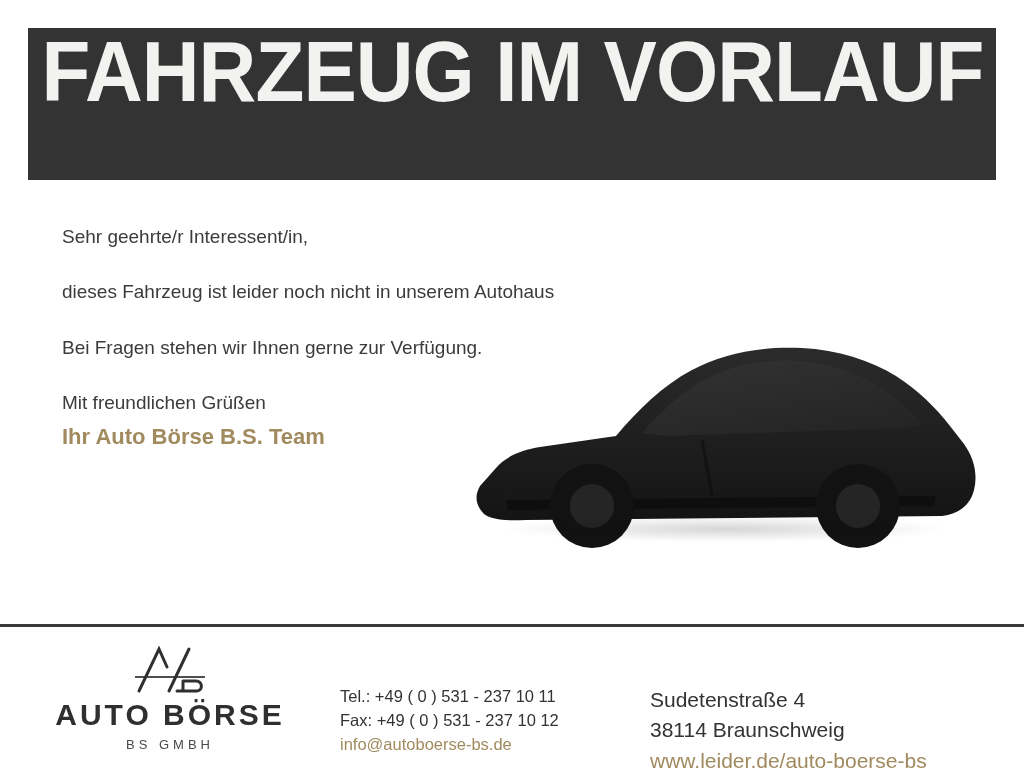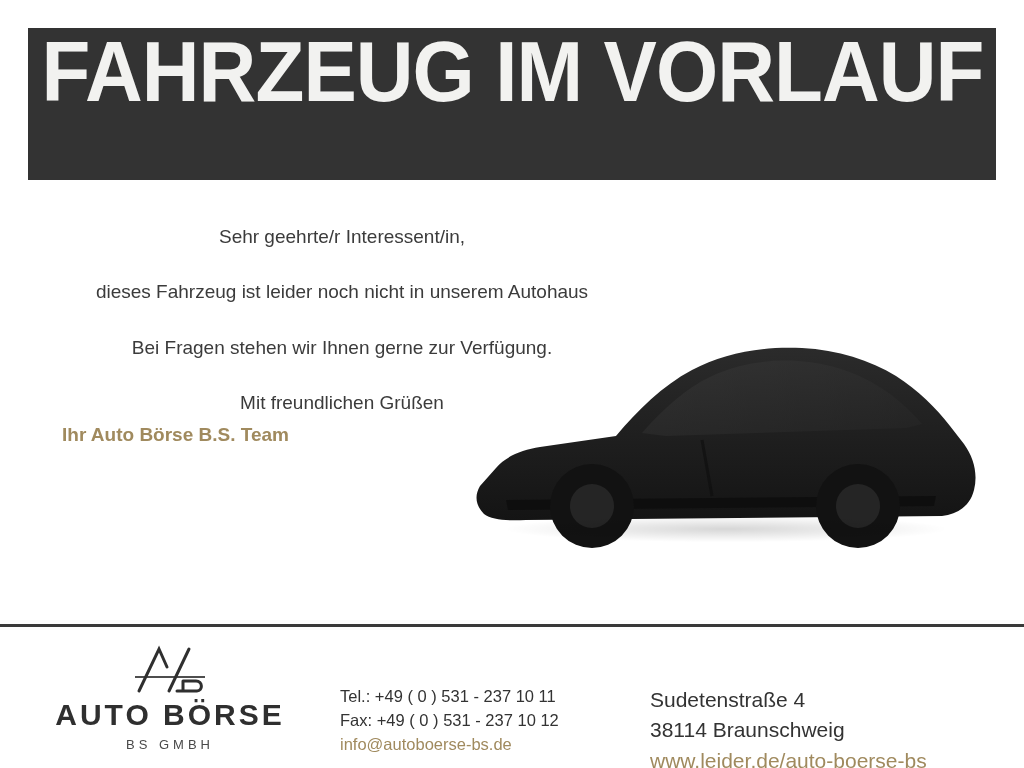--- a/index.html
+++ b/index.html
@@ -57,29 +57,28 @@
     position: absolute;
     left: 34px;
     top: 42px;
     width: 560px;
     color: #3b3b3b;
     font-size: 19px;
     line-height: 1.55;
   }
   .message p {
     margin: 0 0 26px 0;
-    text-align: center;
   }
   .message p.tight {
     margin-bottom: 0;
   }
   .signature-accent {
     color: #a08a5e;
     font-weight: bold;
-    font-size: 19px;
+    font-size: 22px;
     margin-top: 2px;
   }
 
   
   .car-wrap {
     position: absolute;
     right: 10px;
     top: 120px;
     width: 520px;
     height: 280px;

